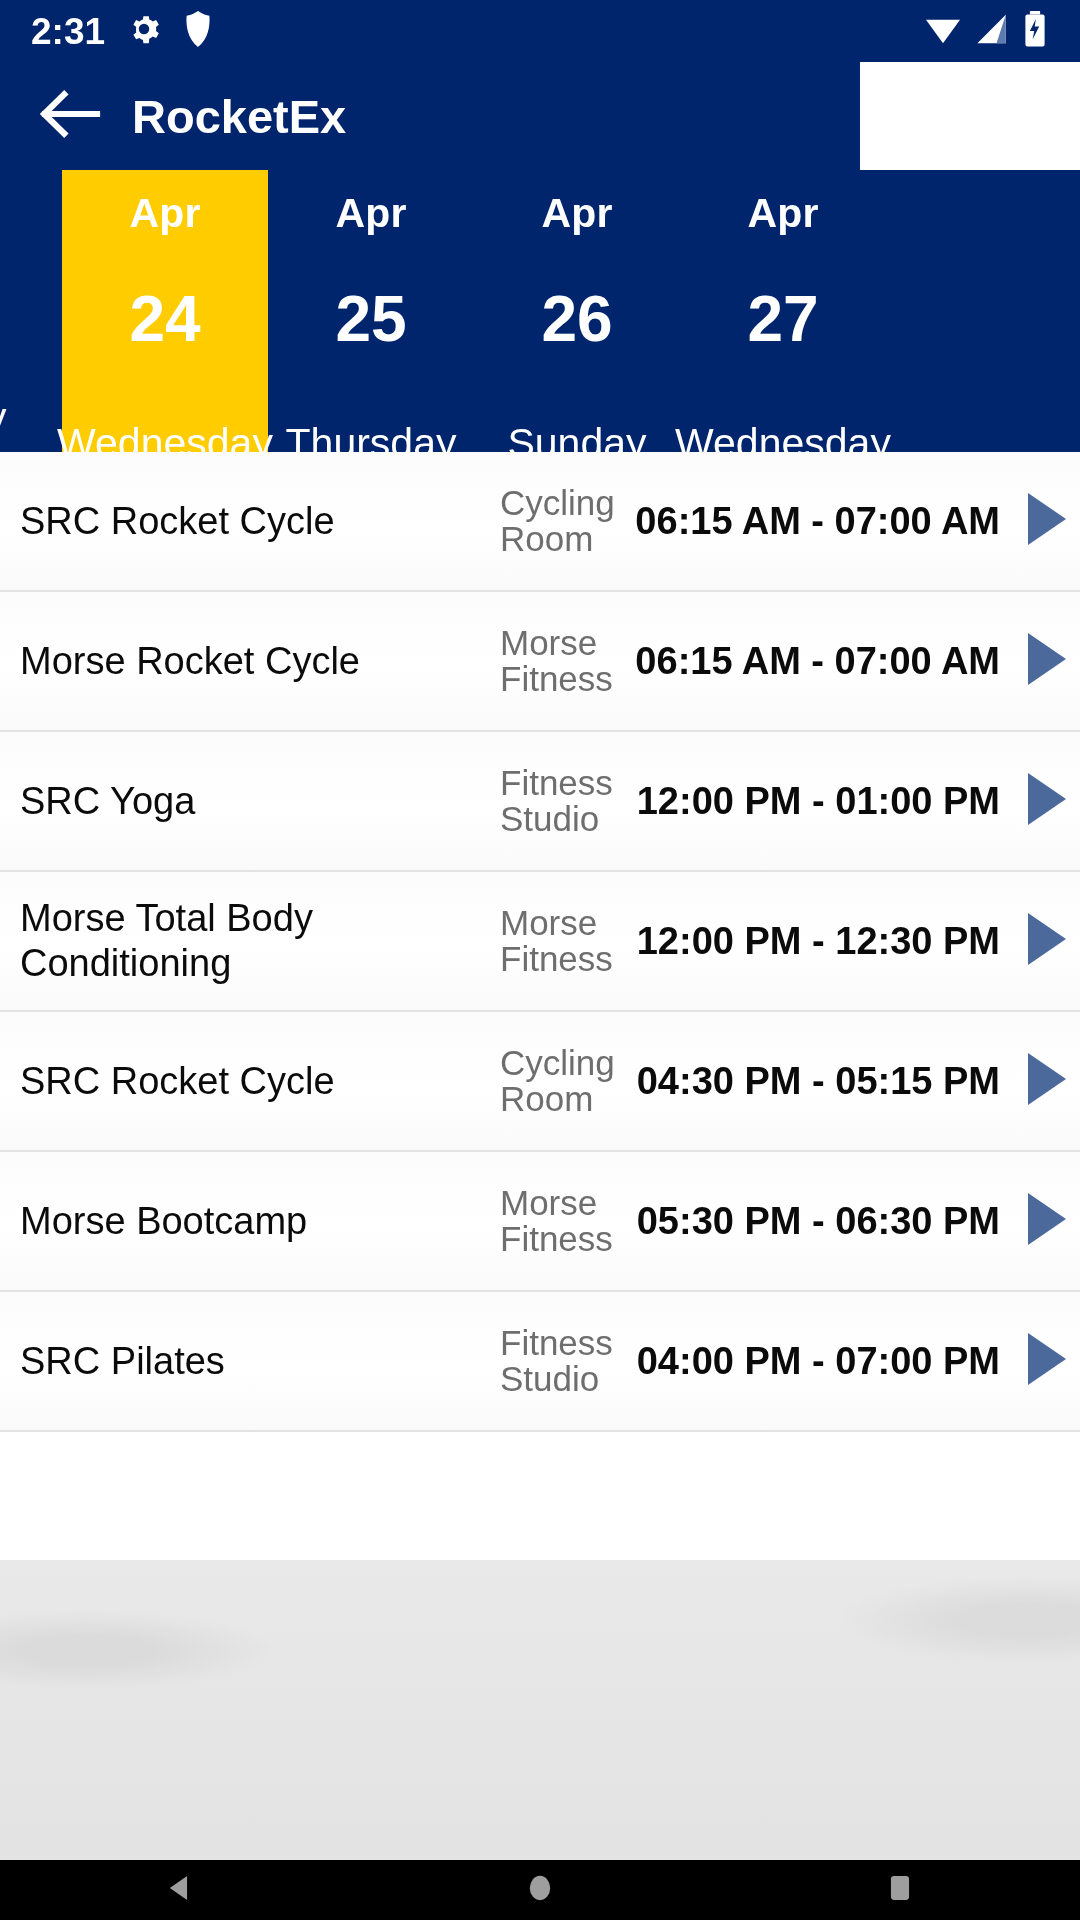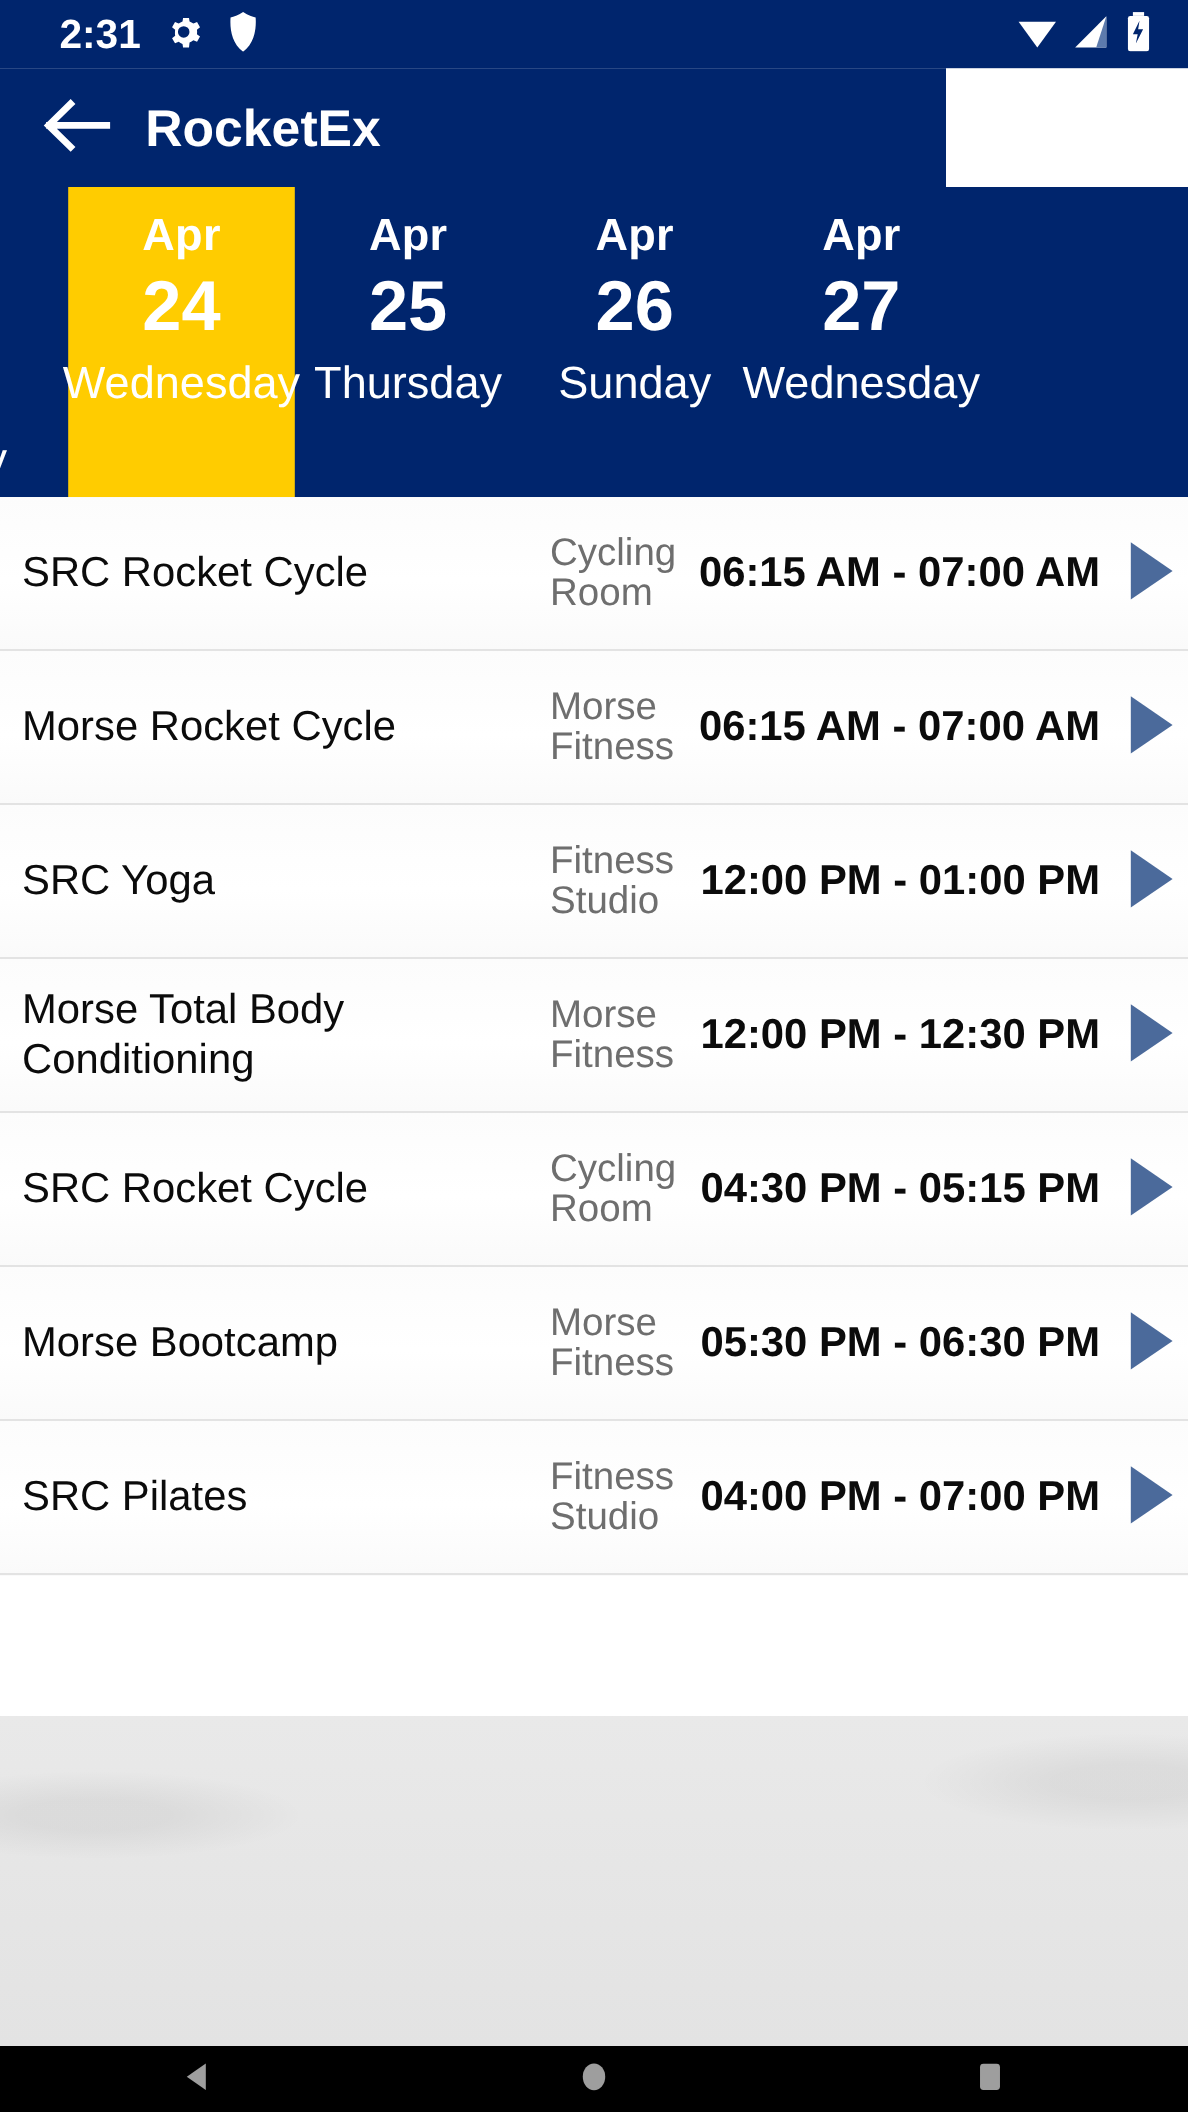--- a/index.html
+++ b/index.html
@@ -10,21 +10,21 @@
     -webkit-font-smoothing:antialiased;
   }
   .screen{position:relative;width:1080px;height:1920px;overflow:hidden;}
 
   
   .statusbar{
     position:absolute;left:0;top:0;width:1080px;height:62px;
     background:#00256d;color:#ffffff;
     display:flex;align-items:center;
   }
-  .sb-left{display:flex;align-items:center;gap:22px;padding-left:54px;}
+  .sb-left{display:flex;align-items:center;gap:22px;padding-left:31px;}
   .sb-time{font-size:37px;font-weight:700;letter-spacing:0px;line-height:1;}
   .sb-right{margin-left:auto;display:flex;align-items:center;gap:14px;padding-right:34px;}
   .ic{display:block;}
 
   
   .appbar{
     position:absolute;left:0;top:62px;width:860px;height:108px;
     background:#00256d;display:flex;align-items:center;
   }
   .back-btn{width:96px;height:96px;margin-left:22px;display:flex;align-items:center;justify-content:center;}
@@ -36,25 +36,25 @@
   .datestrip{
     position:absolute;left:0;top:170px;width:1080px;height:282px;
     background:#00256d;overflow:visible;
   }
   .daterow{position:absolute;left:0;top:0;height:282px;display:flex;align-items:stretch;}
   .daytab{
     position:relative;
     width:206px;flex:0 0 206px;
     display:flex;flex-direction:column;align-items:center;
     padding-top:22px;
-    color:#ffffff;box-sizing:border-box;
+    color:#ffffff;box-sizing:border-box;gap:41px;
   }
   .daytab .mon{font-size:41px;font-weight:700;line-height:1.05;letter-spacing:.2px;}
   .daytab .num{font-size:64px;font-weight:700;line-height:1.12;margin-top:8px;}
-  .daytab .dow{font-size:41px;font-weight:400;line-height:1.05;margin-top:12px;white-space:nowrap;}
+  .daytab .dow{font-size:41px;font-weight:400;line-height:1.05;margin-top:25px;white-space:nowrap;}
   .daytab.selected{
     background:#ffcc00;height:302px;
   }
   .daytab.selected .mon,.daytab.selected .num,.daytab.selected .dow{color:#ffffff;}
   .daytab.partial{width:62px;flex:0 0 62px;align-items:flex-start;padding-left:0;}
   .daytab.partial .dow{margin-left:-14px;}
 
   
   .list{
     position:absolute;left:0;top:452px;width:1080px;height:1108px;

